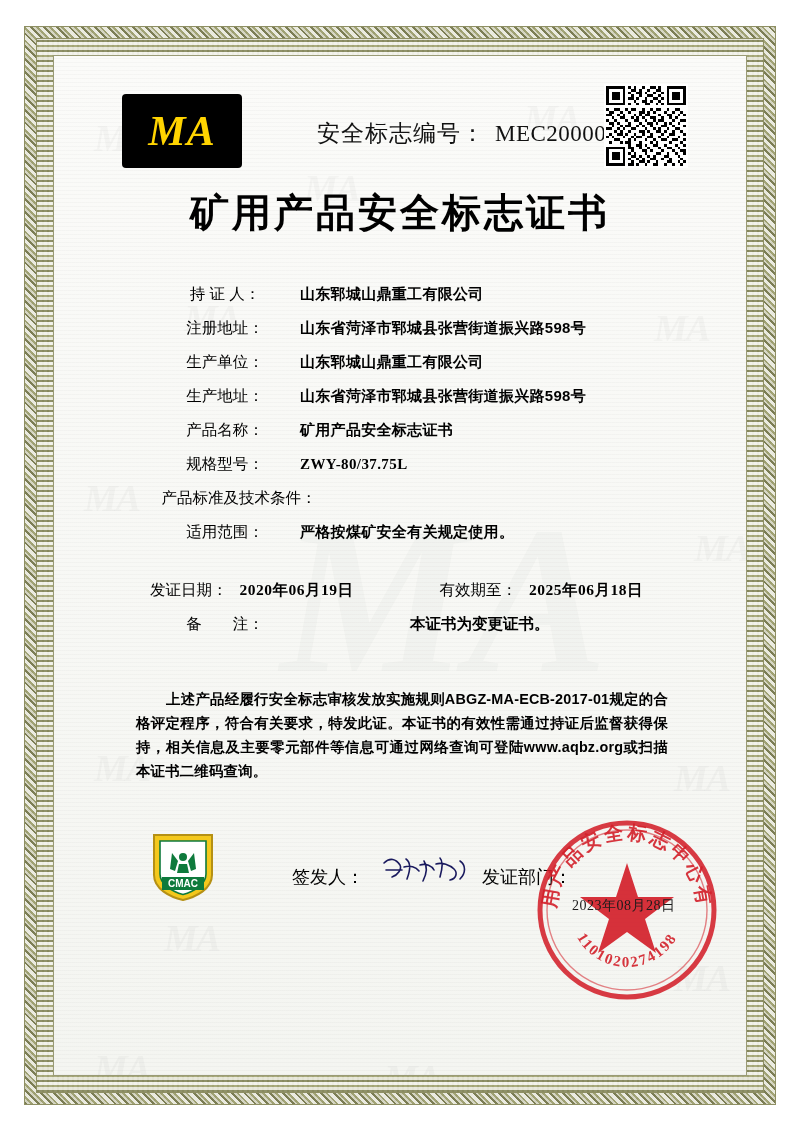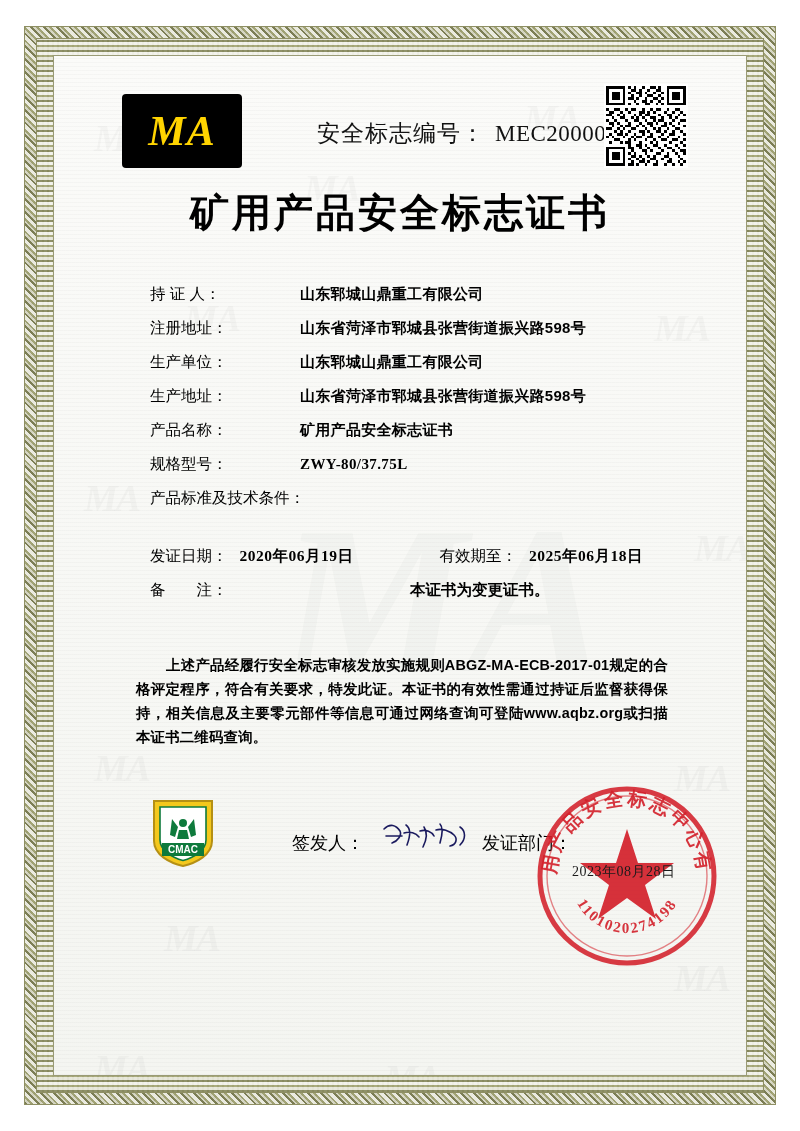--- a/index.html
+++ b/index.html
@@ -179,20 +179,21 @@
     font-size: 39px;
     letter-spacing: 3px;
     color: #000;
   }
 
   
   .fields {
     margin-top: 44px;
     padding-left: 48px;
     padding-right: 20px;
+    text-align: center;
   }
   .field-row {
     display: flex;
     align-items: baseline;
     margin-bottom: 13px;
     font-size: 15.5px;
     color: #000;
   }
   .field-label {
     width: 150px;
@@ -593,20 +594,24 @@
 
               <div class="field-row">
                 <div class="field-label">规格型号：</div>
                 <div class="field-value mono">ZWY-80/37.75L</div>
               </div>
 
               <div class="field-row">
                 <div class="field-label wide">产品标准及技术条件：</div>
               </div>
 
+              <div class="field-row">
+                <div class="field-label">适用范围：</div>
+                <div class="field-value">严格按煤矿安全有关规定使用。</div>
+              </div>
 
               <div class="row-dates">
                 <div class="date-block">
                   <span class="date-label">发证日期：</span>
                   <span class="date-value">2020年06月19日</span>
                 </div>
                 <div class="date-gap"></div>
                 <div class="date-block">
                   <span class="date-label">有效期至：</span>
                   <span class="date-value">2025年06月18日</span>

